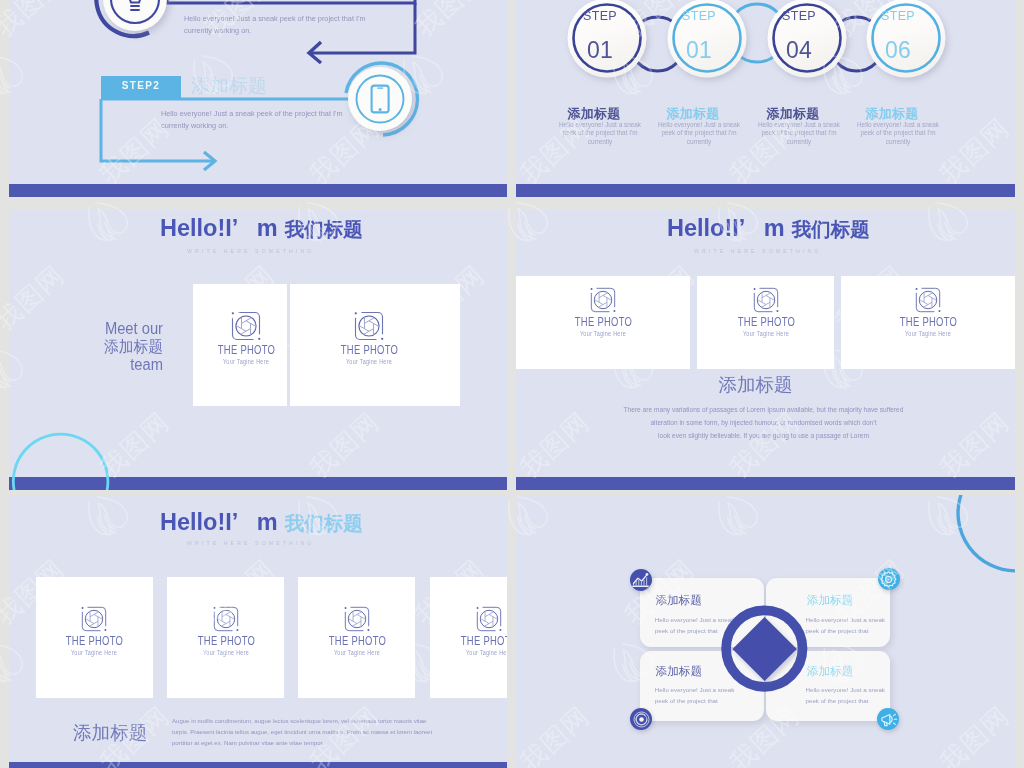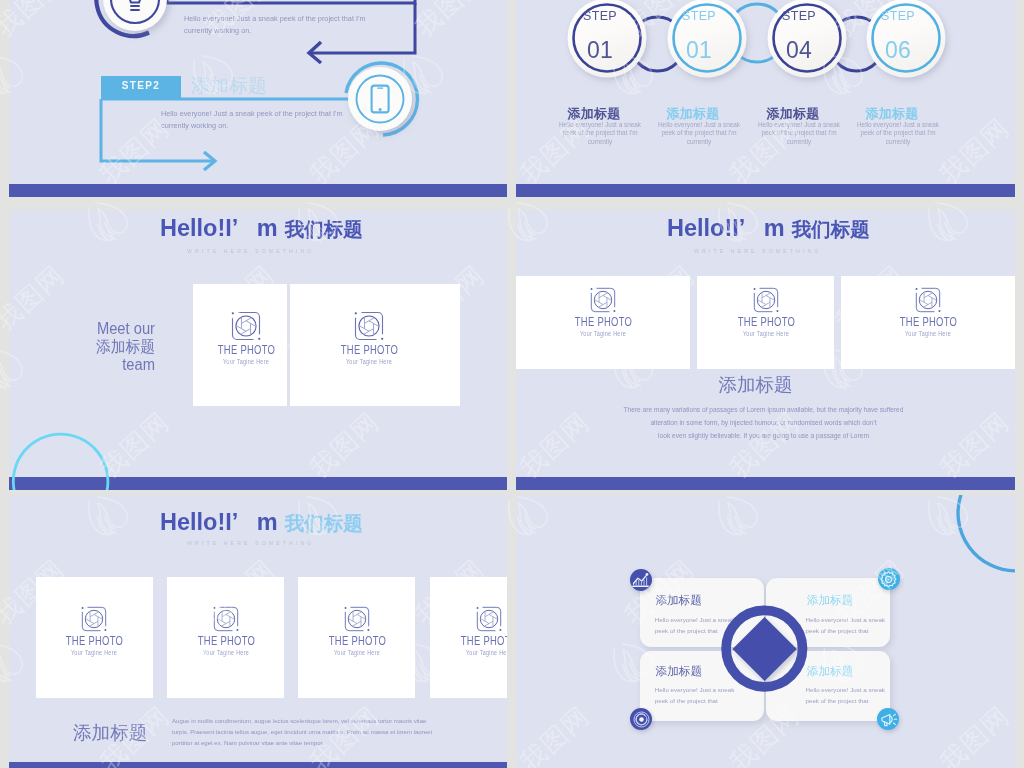--- a/index.html
+++ b/index.html
@@ -44,21 +44,21 @@
   
   #s2 .s2-col{position:absolute;top:0;width:170px;text-align:center;}
   #s2 .s2-lbl{position:absolute;left:0;top:92px;width:170px;font-size:12.5px;letter-spacing:.3px;}
   #s2 .s2-num{position:absolute;left:0;top:120px;width:170px;font-size:23px;letter-spacing:.3px;}
   #s2 .s2-t{position:absolute;left:-6px;top:188px;width:170px;font-size:13px;font-weight:bold;letter-spacing:.3px;}
   #s2 .s2-b{position:absolute;left:42px;top:204px;width:86px;font-size:6.4px;line-height:8.4px;color:#a2a7c6;}
   #s2 .dk{color:#4f5495;}
   #s2 .lt{color:#85cdef;}
 
   
-  #s3 .s3-side{position:absolute;left:0;top:110px;width:146px;text-align:right;
+  #s3 .s3-side{position:absolute;left:8px;top:110px;width:146px;text-align:right;
       font-size:16px;line-height:18px;color:#6f77b8;}
   #s3 .s3-side div{display:block;transform:scaleX(.92);transform-origin:100% 50%;white-space:nowrap;}
   #s3 .s3-hline{position:absolute;left:184px;top:135px;width:267px;height:1px;background:#eef0f7;}
 
   
   #s4 .s4-ft{position:absolute;left:-10px;top:162px;width:499px;text-align:center;
       font-size:18.5px;color:#727ab9;}
   #s4 .s4-fb{position:absolute;left:-2px;top:193px;width:499px;text-align:center;
       font-size:6.6px;line-height:13px;color:#9096c1;}
 

